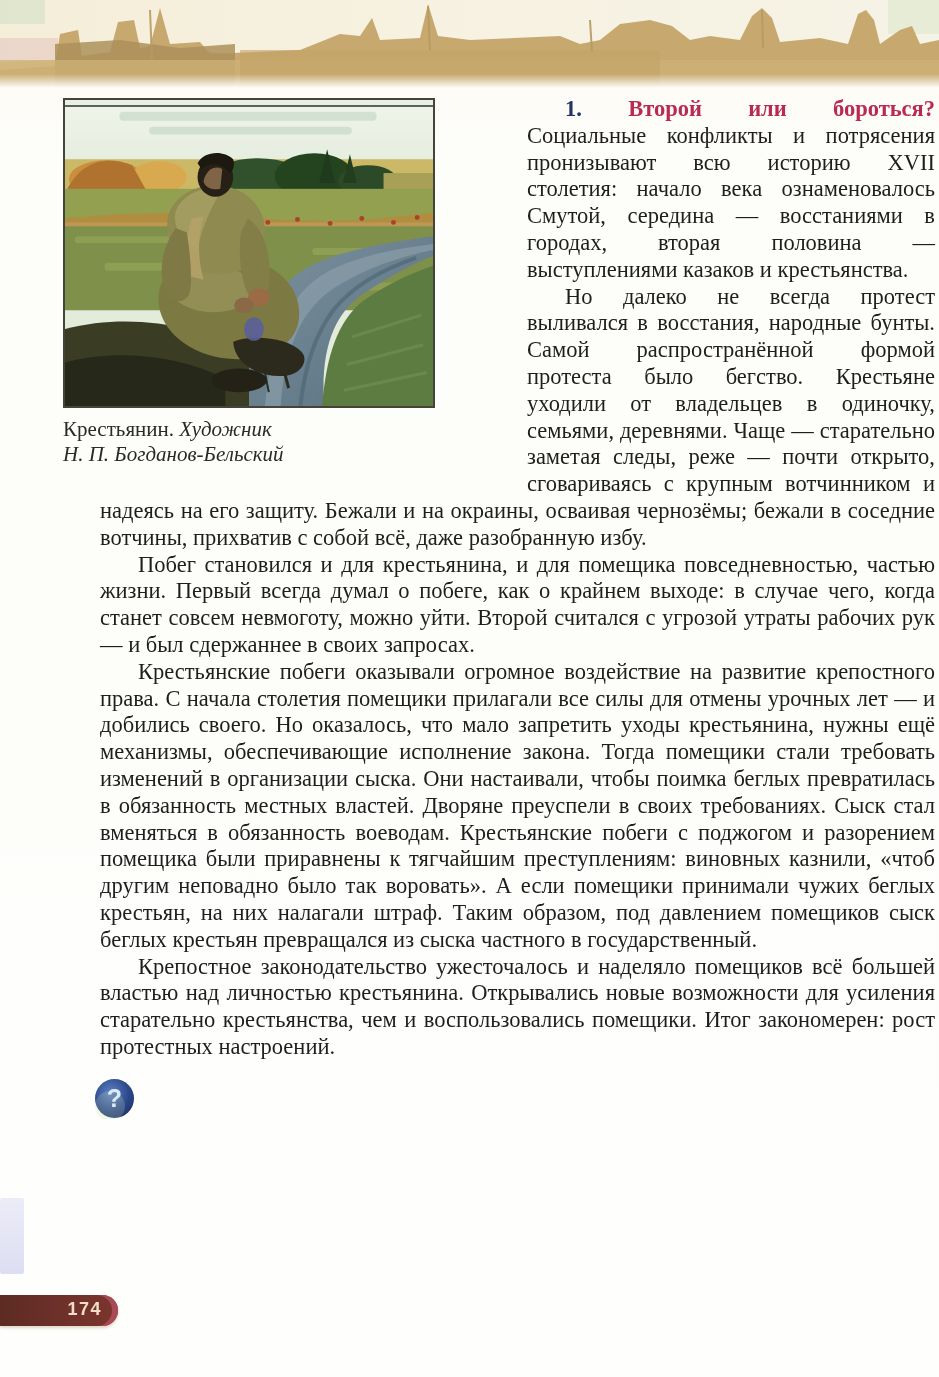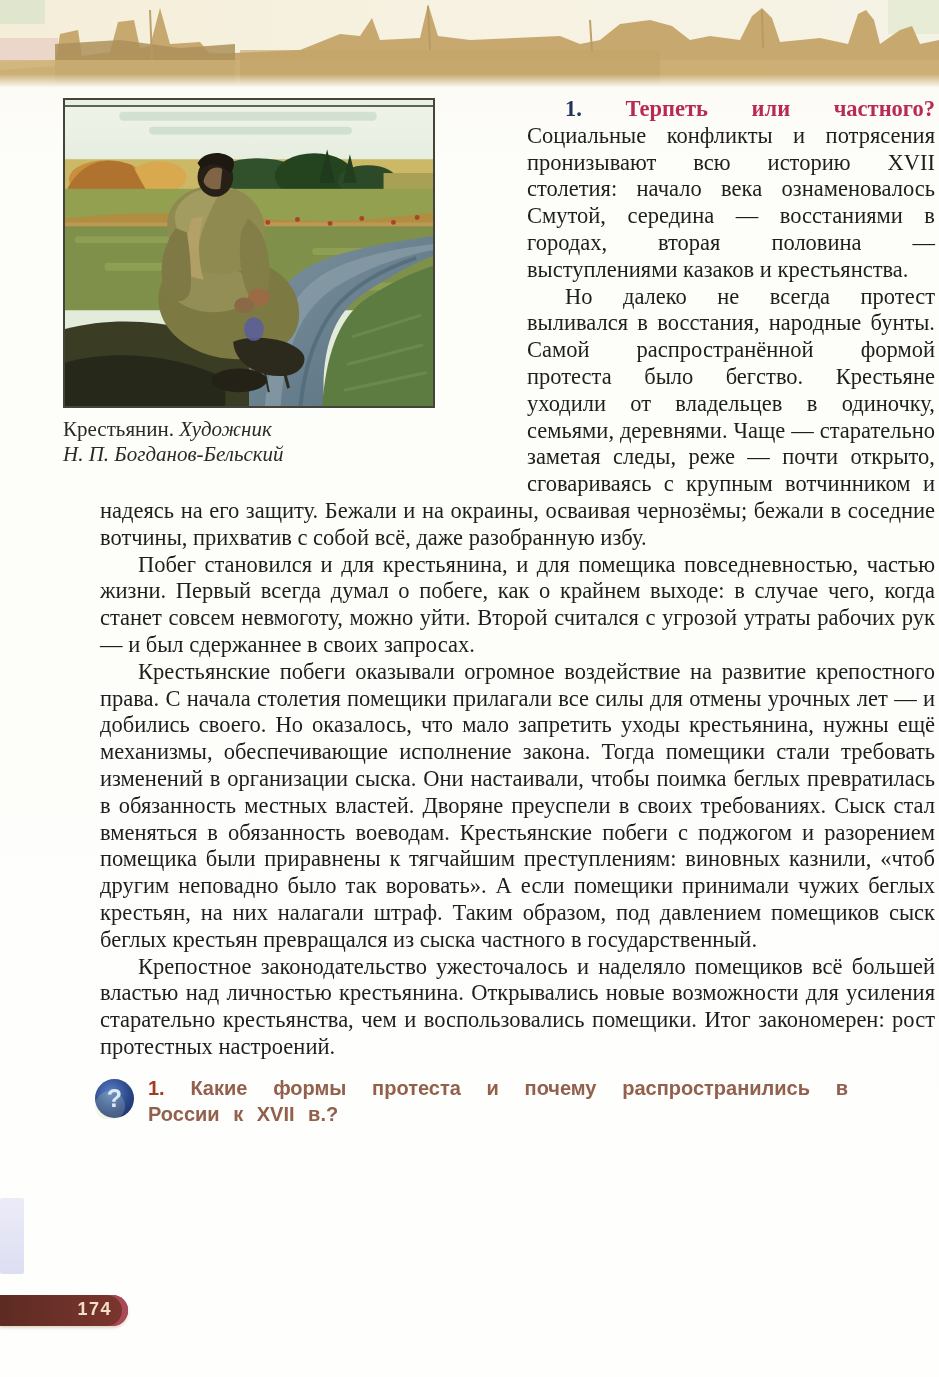--- a/index.html
+++ b/index.html
@@ -33,21 +33,21 @@
   .q-list{margin-left:13px;width:700px;font-family:"Liberation Sans",sans-serif;font-weight:bold;
           font-size:20px;line-height:26px;color:#92604d;text-align:justify;word-spacing:8px;}
   .q-item{margin:0 0 5px 0;}
   .q-num{color:#a43a26;}
 
   
   .blue-artifact{position:absolute;left:0;top:1198px;width:24px;height:76px;border-radius:2px;
                  background:linear-gradient(180deg,#eaeaf8,#d9daf0);opacity:.9;}
 
   
-  .page-badge{position:absolute;left:0;top:1295px;width:128px;height:31px;
+  .page-badge{position:absolute;left:0;top:1295px;width:118px;height:31px;
               background:linear-gradient(90deg,#5d2b23 0%,#6e312a 55%,#7c352d 100%);
               border-radius:0 16px 16px 0;
               box-shadow:inset -6px 0 0 #a84a58, 0 2px 3px rgba(170,140,90,.35);}
   .page-badge span{position:absolute;right:16px;top:4px;font-family:"Liberation Sans",sans-serif;
                    font-weight:bold;font-size:18px;letter-spacing:1.5px;color:#f3dfc6;}
 </style>
 </head>
 <body>
 
 <div class="page">
@@ -181,21 +181,21 @@
       </div>
       <figcaption class="caption">
         <span class="cap-name">Крестьянин.</span>
         <span class="cap-artist">Художник Н.&nbsp;П.&nbsp;Богданов-Бельский</span>
       </figcaption>
     </figure>
 
     <div class="text-flow">
       <p class="para">
         <span class="sec-num">1.</span>
-        <span class="sec-title">Терпеть или частного?</span>
+        <span class="sec-title">Второй или бороться?</span>
         <span>Социальные конфликты и потрясения пронизывают всю историю XVII столетия: начало века ознаменовалось Смутой, середина — восстаниями в городах, вторая половина — выступлениями казаков и крестьянства.</span>
       </p>
       <p class="para">Но далеко не всегда протест выливался в восстания, народные бунты. Самой распространённой формой протеста было бегство. Крестьяне уходили от владельцев в одиночку, семьями, деревнями. Чаще — старательно заметая следы, реже — почти открыто, сговариваясь с крупным вотчинником и надеясь на его защиту. Бежали и на окраины, осваивая чернозёмы; бежали в соседние вотчины, прихватив с собой всё, даже разобранную избу.</p>
       <p class="para">Побег становился и для крестьянина, и для помещика повседневностью, частью жизни. Первый всегда думал о побеге, как о крайнем выходе: в случае чего, когда станет совсем невмоготу, можно уйти. Второй считался с угрозой утраты рабочих рук — и был сдержаннее в своих запросах.</p>
       <p class="para">Крестьянские побеги оказывали огромное воздействие на развитие крепостного права. С начала столетия помещики прилагали все силы для отмены урочных лет — и добились своего. Но оказалось, что мало запретить уходы крестьянина, нужны ещё механизмы, обеспечивающие исполнение закона. Тогда помещики стали требовать изменений в организации сыска. Они настаивали, чтобы поимка беглых превратилась в обязанность местных властей. Дворяне преуспели в своих требованиях. Сыск стал вменяться в обязанность воеводам. Крестьянские побеги с поджогом и разорением помещика были приравнены к тягчайшим преступлениям: виновных казнили, «чтоб другим неповадно было так воровать». А если помещики принимали чужих беглых крестьян, на них налагали штраф. Таким образом, под давлением помещиков сыск беглых крестьян превращался из сыска частного в государственный.</p>
       <p class="para">Крепостное законодательство ужесточалось и наделяло помещиков всё большей властью над личностью крестьянина. Открывались новые возможности для усиления старательно крестьянства, чем и воспользовались помещики. Итог закономерен: рост протестных настроений.</p>
     </div>
 
     <div class="questions">
       <div class="q-icon">
@@ -206,24 +206,20 @@
                 <stop offset="0.6" stop-color="#2d4a8e"></stop>
                 <stop offset="1" stop-color="#1d2f66"></stop>
             </radialGradient>
           </defs>
           <circle cx="20.5" cy="20.5" r="19.5" fill="url(#qg)"></circle>
           <circle cx="16" cy="28" r="15" fill="#cfe0ae" opacity="0.22"></circle>
           <text x="20.5" y="29" text-anchor="middle" font-family="Liberation Sans, sans-serif" font-size="25" font-weight="bold" fill="#dce9f6">?</text>
         </svg>
       </div>
       <div class="q-list">
-        <p class="q-item">
-          <span class="q-num">1.</span>
-          <span>Какие формы протеста и почему распространились в России к XVII в.?</span>
-        </p>
       </div>
     </div>
 
   </div>
 
   <div class="blue-artifact"></div>
 
   <div class="page-badge">
     <span>174</span>
   </div>

